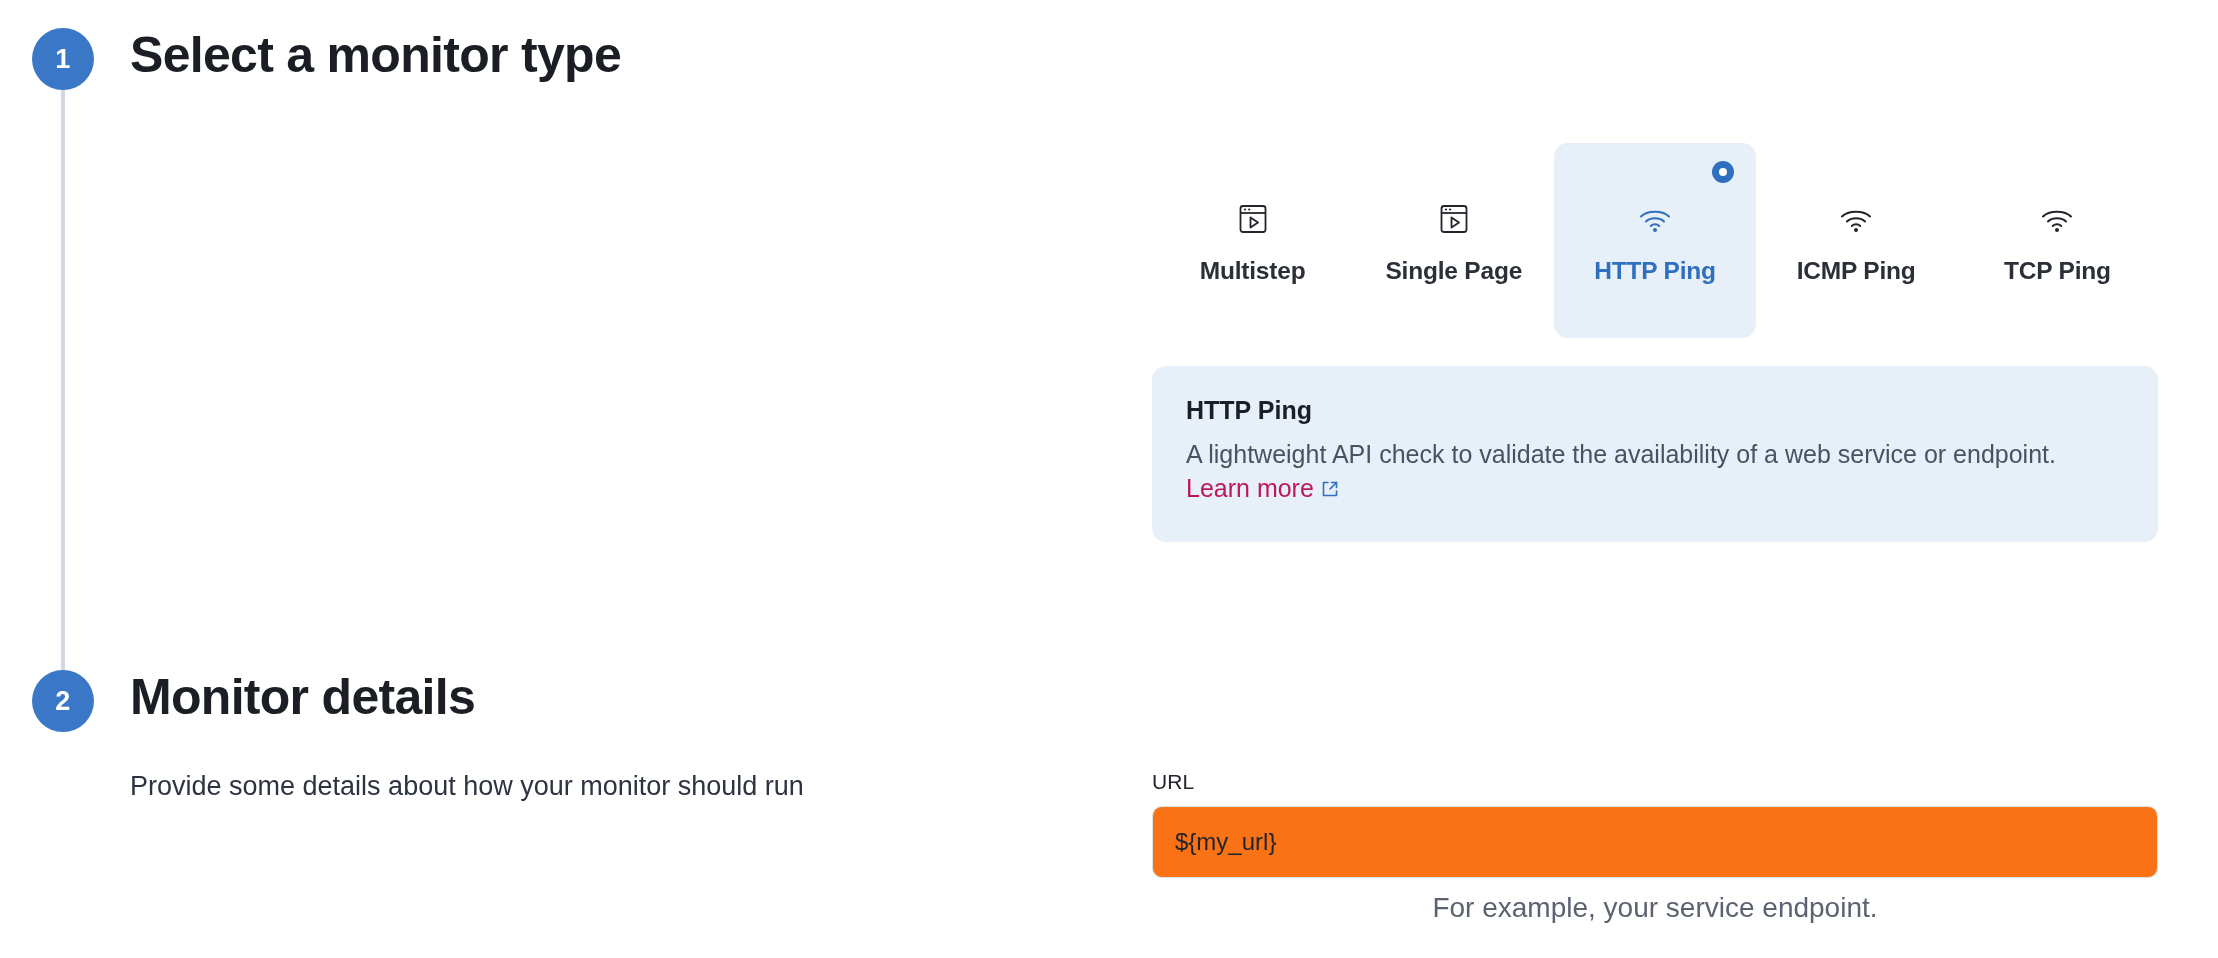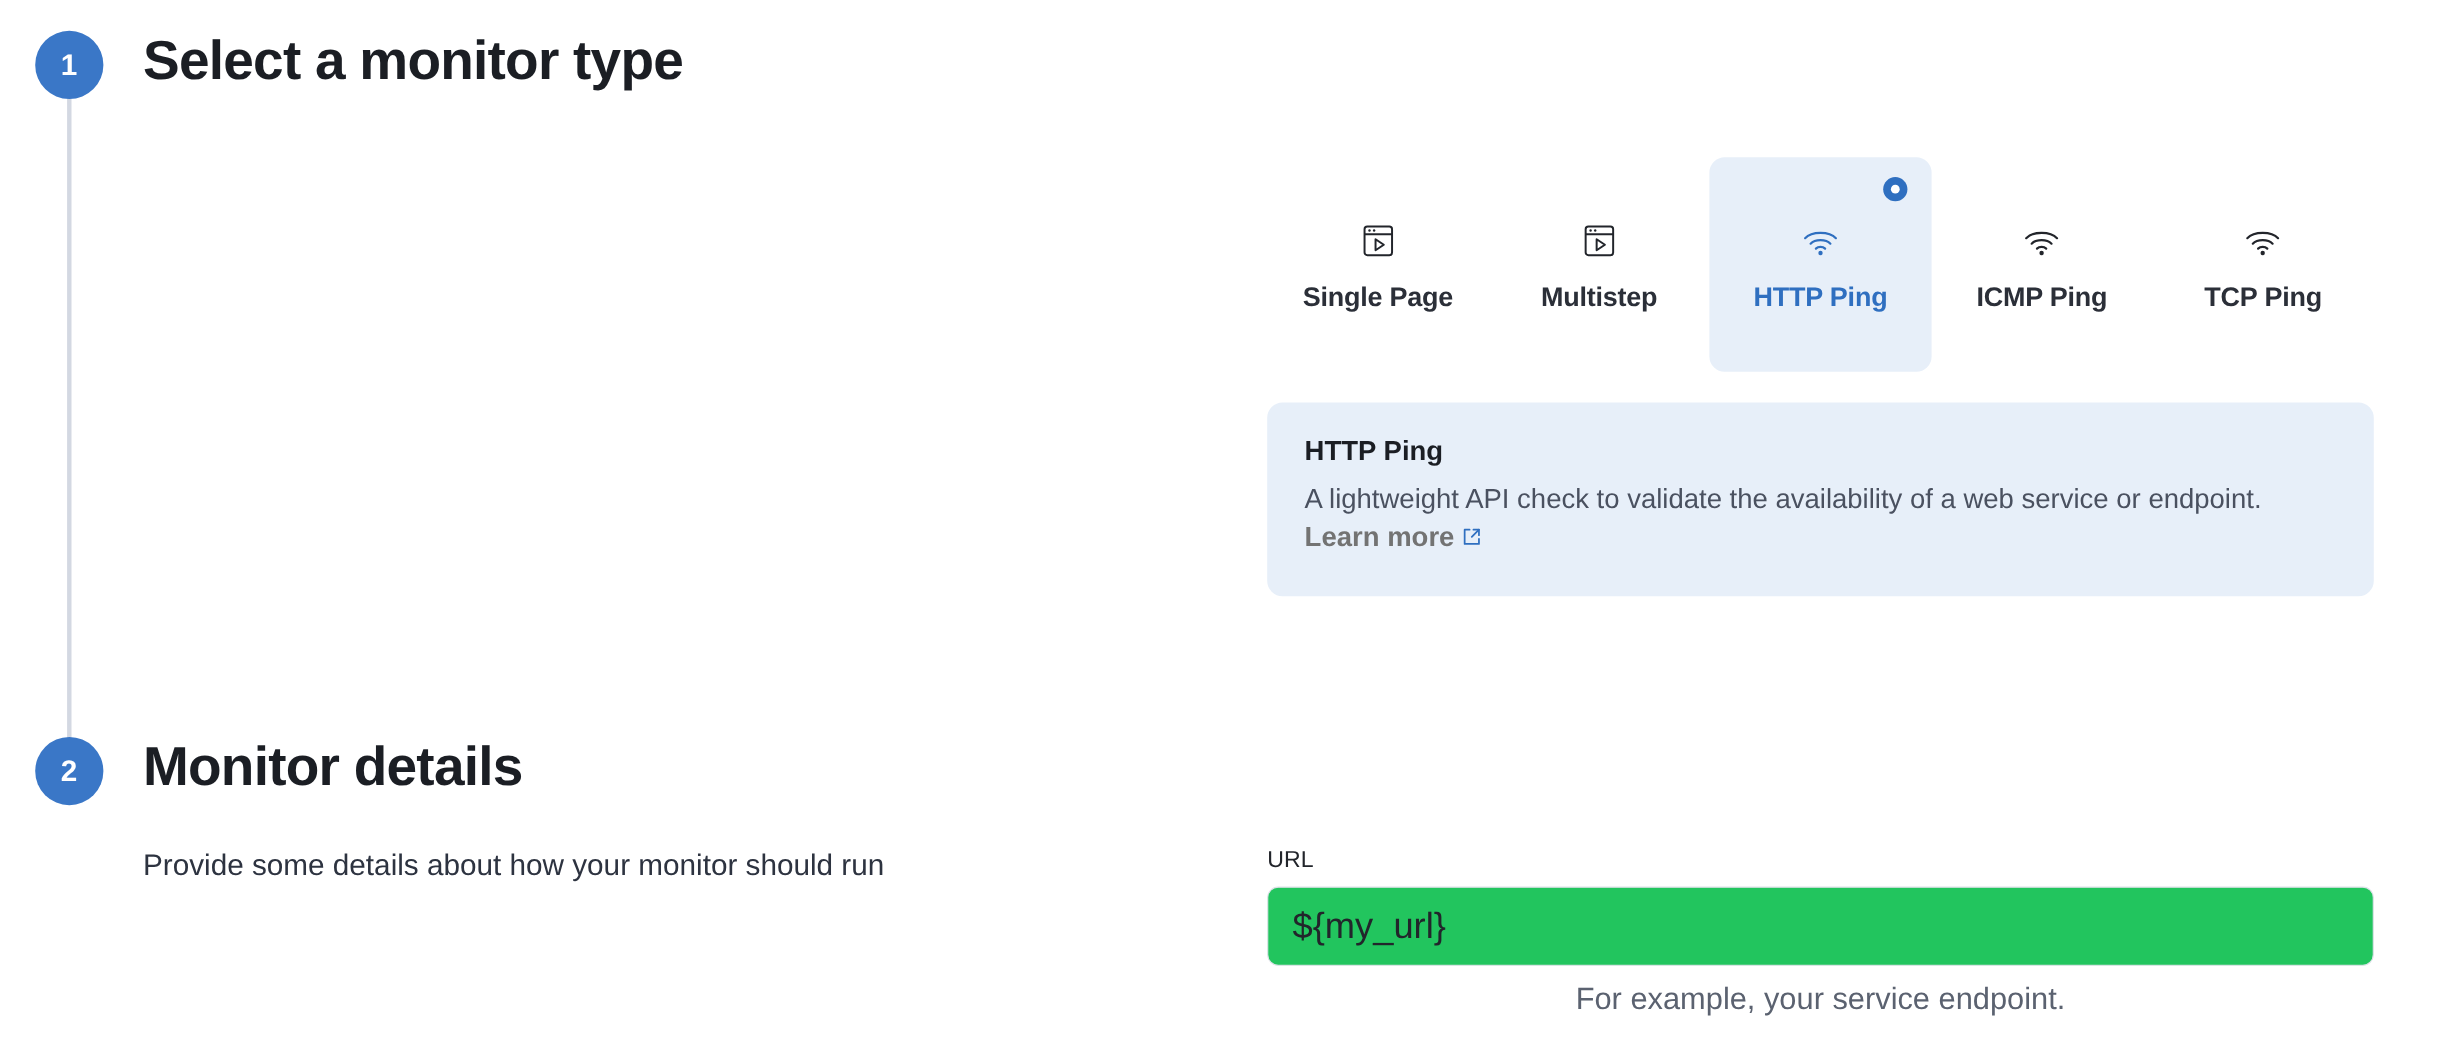--- a/index.html
+++ b/index.html
@@ -161,22 +161,22 @@
     color: #1b1e24;
     margin-bottom: 12px;
   }
   .info-body {
     font-size: 25px;
     line-height: 1.37;
     color: #4a5160;
     max-width: 900px;
   }
   .learn-more {
-    color: #737373;
-    font-weight: 700;
+    color: #be185d;
+    font-weight: 400;
     text-decoration: none;
     cursor: pointer;
     white-space: nowrap;
   }
   .ext-icon {
     display: inline-block;
     vertical-align: -2px;
     margin-left: 6px;
   }
 
@@ -185,26 +185,26 @@
     font-size: 21px;
     font-weight: 400;
     color: #22252b;
     margin-bottom: 12px;
     letter-spacing: 0.1px;
   }
   .text-input {
     width: 1006px;
     height: 72px;
     box-sizing: border-box;
-    background: #22c55e;
+    background: #f97316;
     border: 1px solid #dde1e8;
     border-radius: 10px;
     padding: 0 22px;
     font-family: "Liberation Sans", sans-serif;
-    font-size: 33px;
+    font-size: 24px;
     color: #22252b;
     outline: none;
   }
   .field-help {
     margin-top: 14px;
     font-size: 28px;
     color: #5b6270;
     text-align: center;
   }
 </style>
@@ -228,34 +228,34 @@
         <div class="type-card">
           <span class="type-icon">
             <svg width="30" height="32" viewBox="0 0 30 32" fill="none">
               <rect x="2.5" y="3" width="25" height="26" rx="2.5" stroke="#22252b" stroke-width="1.8"></rect>
               <line x1="2.5" y1="10" x2="27.5" y2="10" stroke="#22252b" stroke-width="1.8"></line>
               <circle cx="7" cy="6.5" r="1.1" fill="#22252b"></circle>
               <circle cx="11.2" cy="6.5" r="1.1" fill="#22252b"></circle>
               <path d="M12.5 14.5 L20 19.5 L12.5 24.5 Z" stroke="#22252b" stroke-width="1.8" stroke-linejoin="round" fill="none"></path>
             </svg>
           </span>
-          <span class="type-label">Single Page</span>
+          <span class="type-label">Multistep</span>
         </div>
 
         <div class="type-card">
           <span class="type-icon">
             <svg width="30" height="32" viewBox="0 0 30 32" fill="none">
               <rect x="2.5" y="3" width="25" height="26" rx="2.5" stroke="#22252b" stroke-width="1.8"></rect>
               <line x1="2.5" y1="10" x2="27.5" y2="10" stroke="#22252b" stroke-width="1.8"></line>
               <circle cx="7" cy="6.5" r="1.1" fill="#22252b"></circle>
               <circle cx="11.2" cy="6.5" r="1.1" fill="#22252b"></circle>
               <path d="M12.5 14.5 L20 19.5 L12.5 24.5 Z" stroke="#22252b" stroke-width="1.8" stroke-linejoin="round" fill="none"></path>
             </svg>
           </span>
-          <span class="type-label">Multistep</span>
+          <span class="type-label">Single Page</span>
         </div>
 
         <div class="type-card selected">
           <span class="radio-dot"></span>
           <span class="type-icon">
             <svg width="34" height="28" viewBox="0 0 34 28" fill="none">
               <path d="M3 11.5 C9 5 25 5 31 11.5" stroke="#2f6fc0" stroke-width="2" stroke-linecap="round"></path>
               <path d="M8 16.5 C12 12.2 22 12.2 26 16.5" stroke="#2f6fc0" stroke-width="2" stroke-linecap="round"></path>
               <path d="M12.8 21 C15 18.8 19 18.8 21.2 21" stroke="#2f6fc0" stroke-width="2" stroke-linecap="round"></path>
               <circle cx="17" cy="25" r="2" fill="#2f6fc0"></circle>

